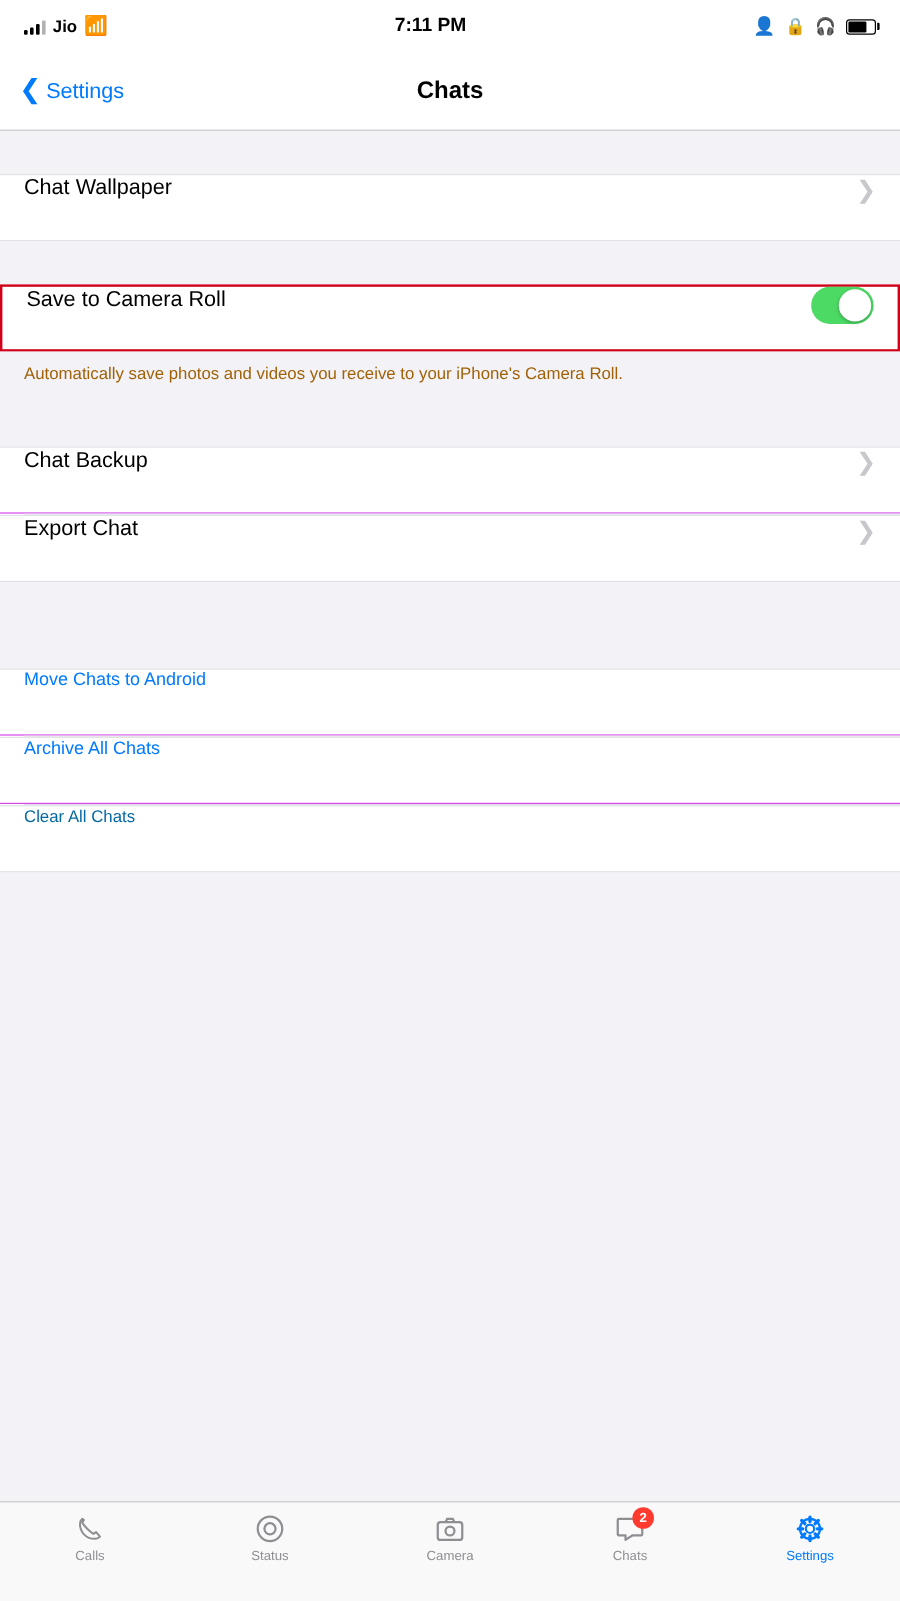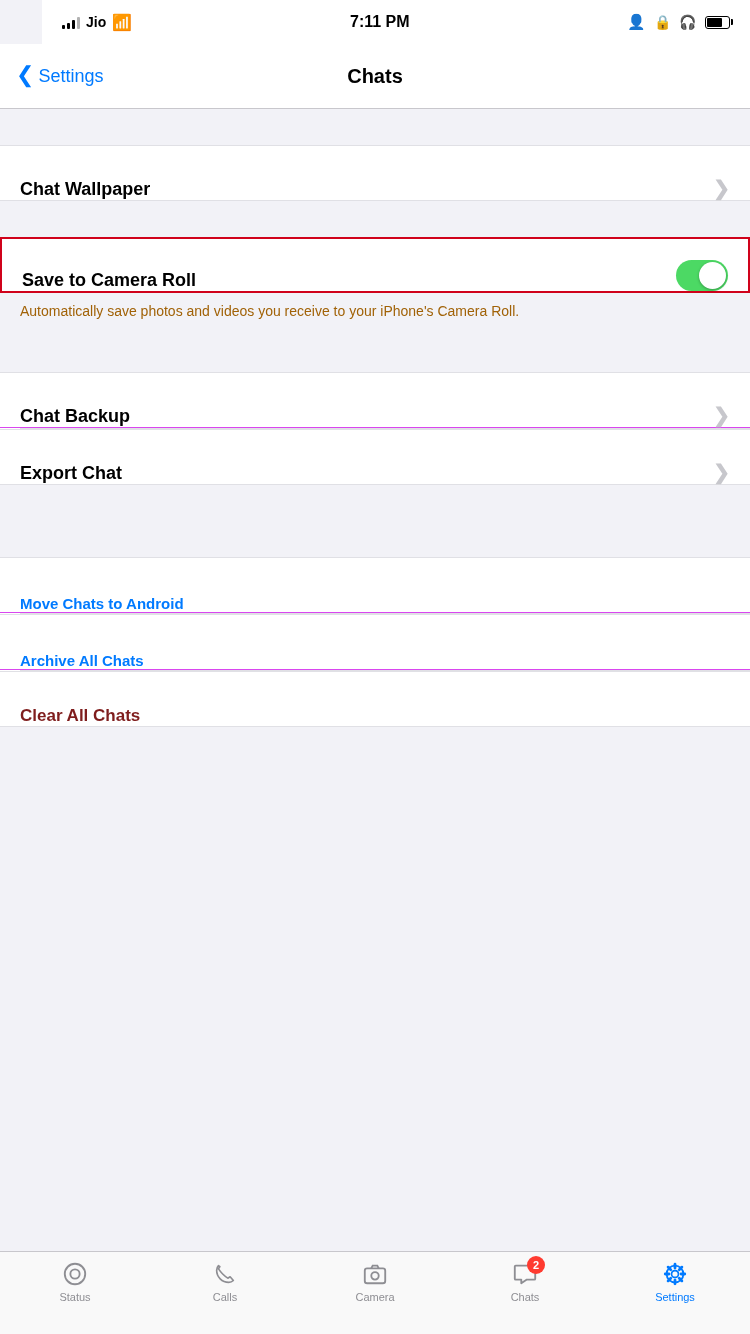--- a/index.html
+++ b/index.html
@@ -15,21 +15,20 @@
     
     .status-bar {
       background: #fff;
       height: 44px;
       display: flex;
       align-items: center;
       justify-content: space-between;
       padding: 0 20px;
       font-size: 15px;
       font-weight: 600;
-      margin-left: 42px;
     }
     .status-left {
       display: flex;
       align-items: center;
       gap: 6px;
       font-size: 14px;
       font-weight: 600;
     }
     .signal-bars {
       display: flex;
@@ -135,23 +134,22 @@
       background: #f2f2f7;
     }
 
     .cell {
       background: #fff;
       border-top: 1px solid #e0e0e5;
       border-bottom: 1px solid #e0e0e5;
       padding: 0 20px;
       min-height: 56px;
       display: flex;
-      align-items: flex-end;
+      align-items: flex-start;
       justify-content: space-between;
-      font-weight: bold;
     }
     .cell:not(:last-child) {
       border-bottom: 1px solid #d946ef;
     }
     .cell-label {
       font-size: 18px;
       color: #000;
     }
     .cell-chevron {
       color: #c7c7cc;
@@ -207,22 +205,22 @@
       height: 1px;
       background: #e0e0e5;
       margin-left: 20px;
     }
 
     .cell-blue {
       color: #007aff;
       font-size: 15px;
     }
     .cell-orange {
-      color: #7f1d1d;
-      font-size: 17px;
+      color: #0369a1;
+      font-size: 14px;
     }
 
     
     .tab-bar {
       position: fixed;
       bottom: 0;
       left: 0;
       width: 750px;
       height: 83px;
       background: #f9f9f9;
@@ -367,34 +365,34 @@
     </div>
   </div>
 
 </div>
 
 <div class="tab-bar">
 
   <div class="tab-item">
     <div class="tab-icon">
       <svg class="tab-svg" viewBox="0 0 28 28" fill="none" xmlns="http://www.w3.org/2000/svg">
+        <path d="M7 5C7 5 5 7 5 10C5 17.18 10.82 23 18 23C21 23 23 21 23 21L19.5 17L17 18.5C17 18.5 14 16.5 11.5 14C9 11.5 7 8.5 7 8.5L8.5 6L7 5Z" stroke="#8e8e93" stroke-width="1.8" fill="none" stroke-linejoin="round"></path>
+      </svg>
+    </div>
+    <span class="tab-label">Calls</span>
+  </div>
+
+  <div class="tab-item">
+    <div class="tab-icon">
+      <svg class="tab-svg" viewBox="0 0 28 28" fill="none" xmlns="http://www.w3.org/2000/svg">
         <circle cx="14" cy="14" r="11" stroke="#8e8e93" stroke-width="2" fill="none"></circle>
         <circle cx="14" cy="14" r="5" stroke="#8e8e93" stroke-width="2" fill="none"></circle>
       </svg>
     </div>
     <span class="tab-label">Status</span>
-  </div>
-
-  <div class="tab-item">
-    <div class="tab-icon">
-      <svg class="tab-svg" viewBox="0 0 28 28" fill="none" xmlns="http://www.w3.org/2000/svg">
-        <path d="M7 5C7 5 5 7 5 10C5 17.18 10.82 23 18 23C21 23 23 21 23 21L19.5 17L17 18.5C17 18.5 14 16.5 11.5 14C9 11.5 7 8.5 7 8.5L8.5 6L7 5Z" stroke="#8e8e93" stroke-width="1.8" fill="none" stroke-linejoin="round"></path>
-      </svg>
-    </div>
-    <span class="tab-label">Calls</span>
   </div>
 
   <div class="tab-item">
     <div class="tab-icon">
       <svg class="tab-svg" viewBox="0 0 28 28" fill="none" xmlns="http://www.w3.org/2000/svg">
         <rect x="3" y="8" width="22" height="16" rx="2.5" stroke="#8e8e93" stroke-width="2" fill="none"></rect>
         <circle cx="14" cy="16" r="4" stroke="#8e8e93" stroke-width="2" fill="none"></circle>
         <path d="M10 8L11.5 5H16.5L18 8" stroke="#8e8e93" stroke-width="2" fill="none"></path>
       </svg>
     </div>

